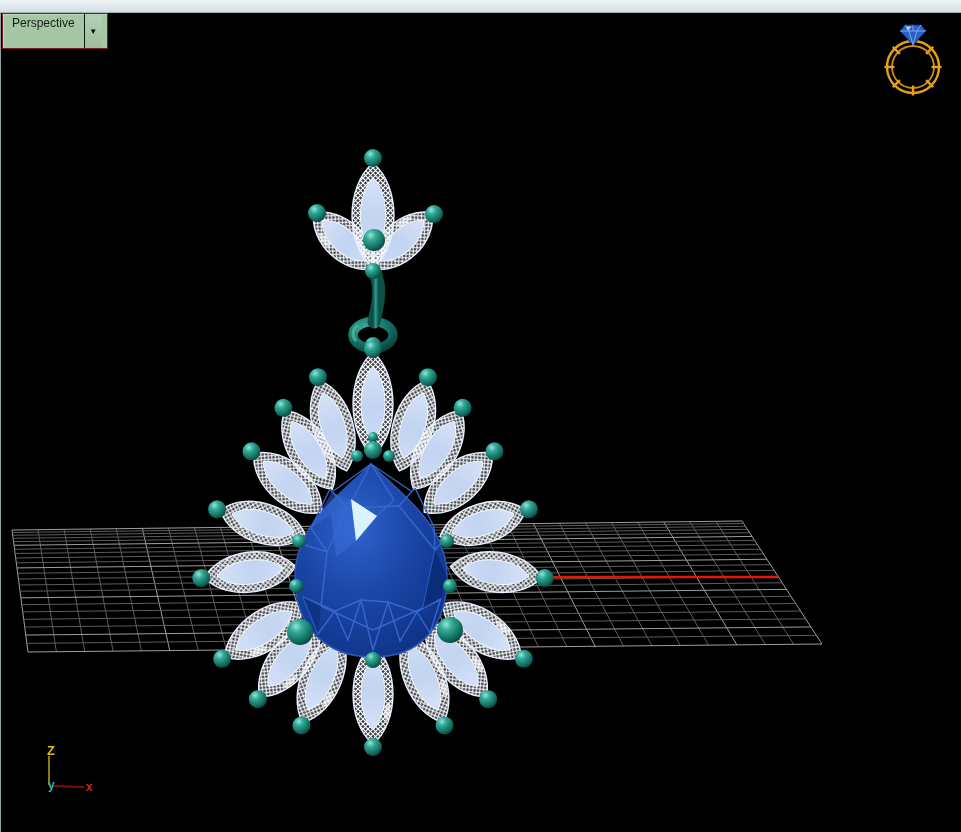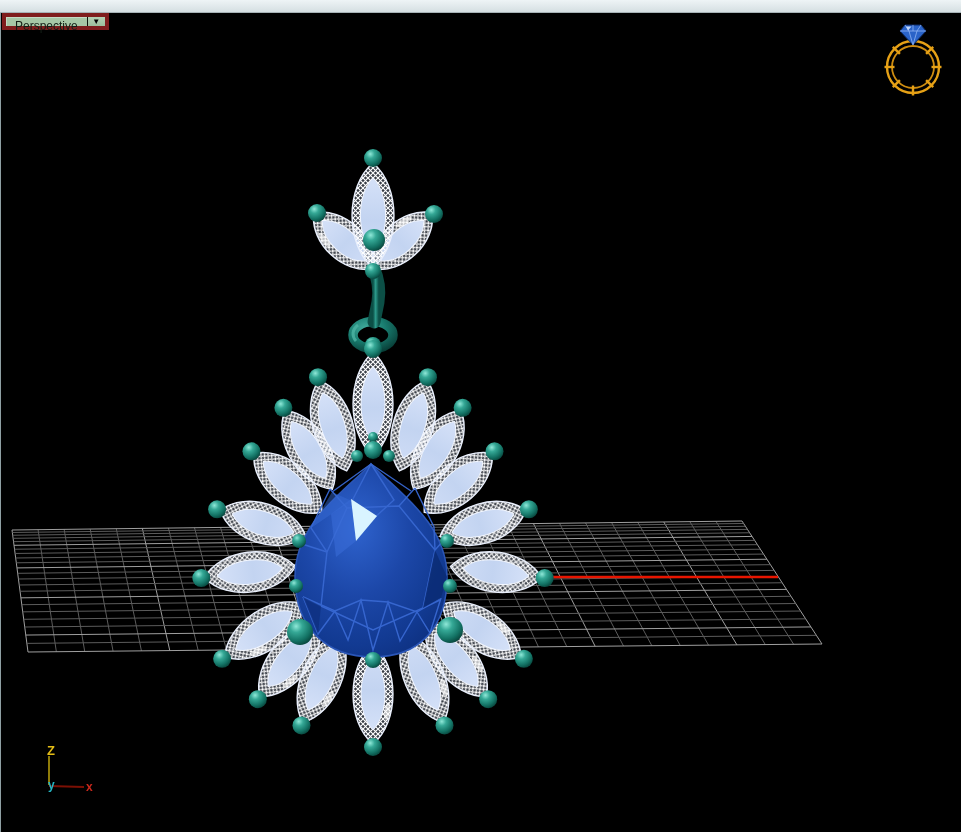--- a/index.html
+++ b/index.html
@@ -1,22 +1,22 @@
 <!DOCTYPE html>
 <html><head>
 <meta charset="utf-8">
 <style>
   html,body{margin:0;padding:0;background:#222;}
   .screen{position:relative;width:961px;height:832px;background:#000;overflow:hidden;
           font-family:"Liberation Sans",sans-serif;}
   .topbar{position:absolute;top:0;left:0;width:961px;height:13px;
           background:linear-gradient(#eef4f6,#d5dfe2);border-bottom:1px solid #a7b3b7;box-sizing:border-box;}
   #scene{position:absolute;left:0;top:0;}
-  .view-tab{position:absolute;left:2px;top:13px;height:17px;min-width:106px;display:flex;align-items:stretch;
-            border:4px solid #7f1d1d;box-sizing:border-box;box-shadow:inset 1px 1px 0 rgba(255,255,255,.35);}
+  .view-tab{position:absolute;left:2px;top:13px;height:36px;min-width:106px;display:flex;align-items:stretch;
+            border:1px solid #7f1d1d;box-sizing:border-box;box-shadow:inset 1px 1px 0 rgba(255,255,255,.35);}
   .view-tab .label{font-size:12px;line-height:18px;padding:0 9px 0 9px;white-space:nowrap;}
   .view-tab .arr{width:17px;display:flex;align-items:center;justify-content:center;font-size:8px;
                  border-left:1px solid #0e160e;background:linear-gradient(#b4d0b4,#9cbf9c);color:#000;}
   svg text{font-family:"Liberation Sans",sans-serif;}
 </style>
 </head>
 <body>
 
 <div class="screen">
   <div class="topbar" style="background-color: rgb(221, 231, 234);"></div>

